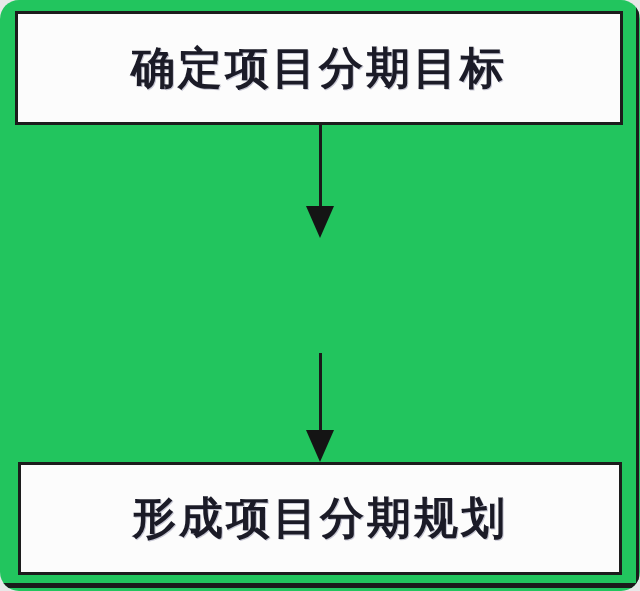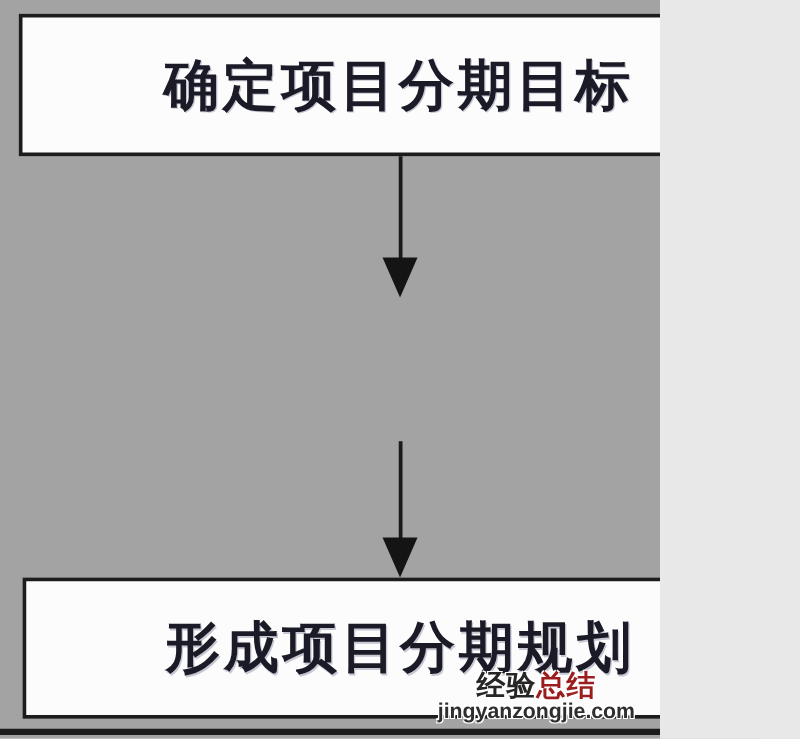--- a/index.html
+++ b/index.html
@@ -3,24 +3,25 @@
 <meta charset="utf-8">
 <style>
   html, body {
     margin: 0;
     padding: 0;
     background: #e8e8e8;
     font-family: "Liberation Sans", "DejaVu Sans", sans-serif;
   }
   .canvas {
     position: relative;
-    width: 528px;
+    width: 640px;
     height: 591px;
-    background: #a3a3a3;
+    background: #22c55e;
     overflow: hidden;
+    border-radius: 19px;
   }
   
   .node {
     position: absolute;
     box-sizing: border-box;
     background: #fcfcfc;
     border: 3px solid #1c1c1c;
     display: flex;
     align-items: center;
     justify-content: center;
@@ -112,23 +113,17 @@
   <div class="arrow-head arrow-head-1"></div>
 
 
   <div class="arrow-line arrow-line-2"></div>
   <div class="arrow-head arrow-head-2"></div>
 
   <div class="node node-3">
     <span class="node-label">形成项目分期规划</span>
   </div>
 
-  <div class="watermark">
-    <div class="wm-title">
-      <span class="dark">经验</span><span class="red">总结</span>
-    </div>
-    <div class="wm-domain">jingyanzongjie.com</div>
-  </div>
 
   <div class="frame-right"></div>
   <div class="frame-bottom"></div>
 
 </div>
 
 </body></html>

